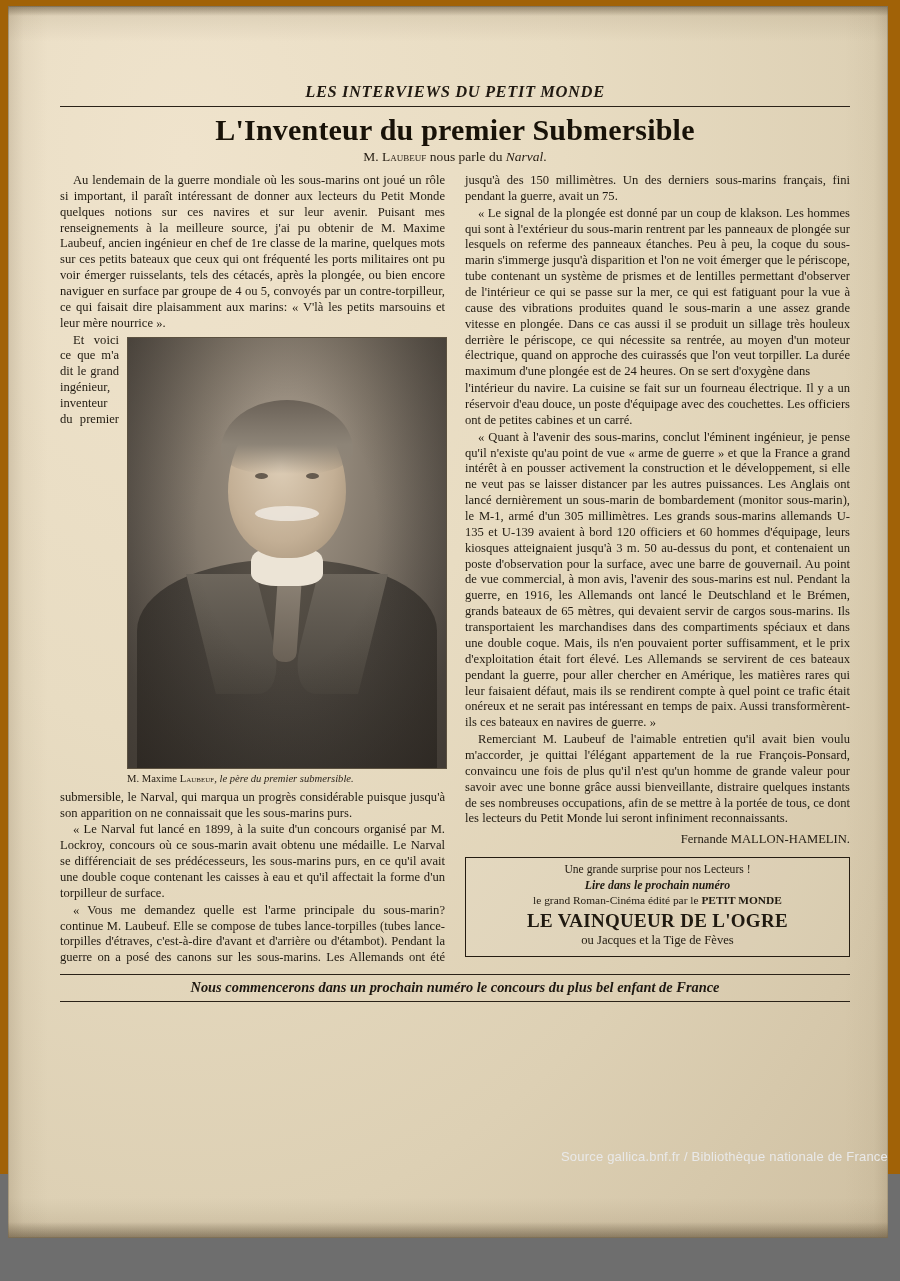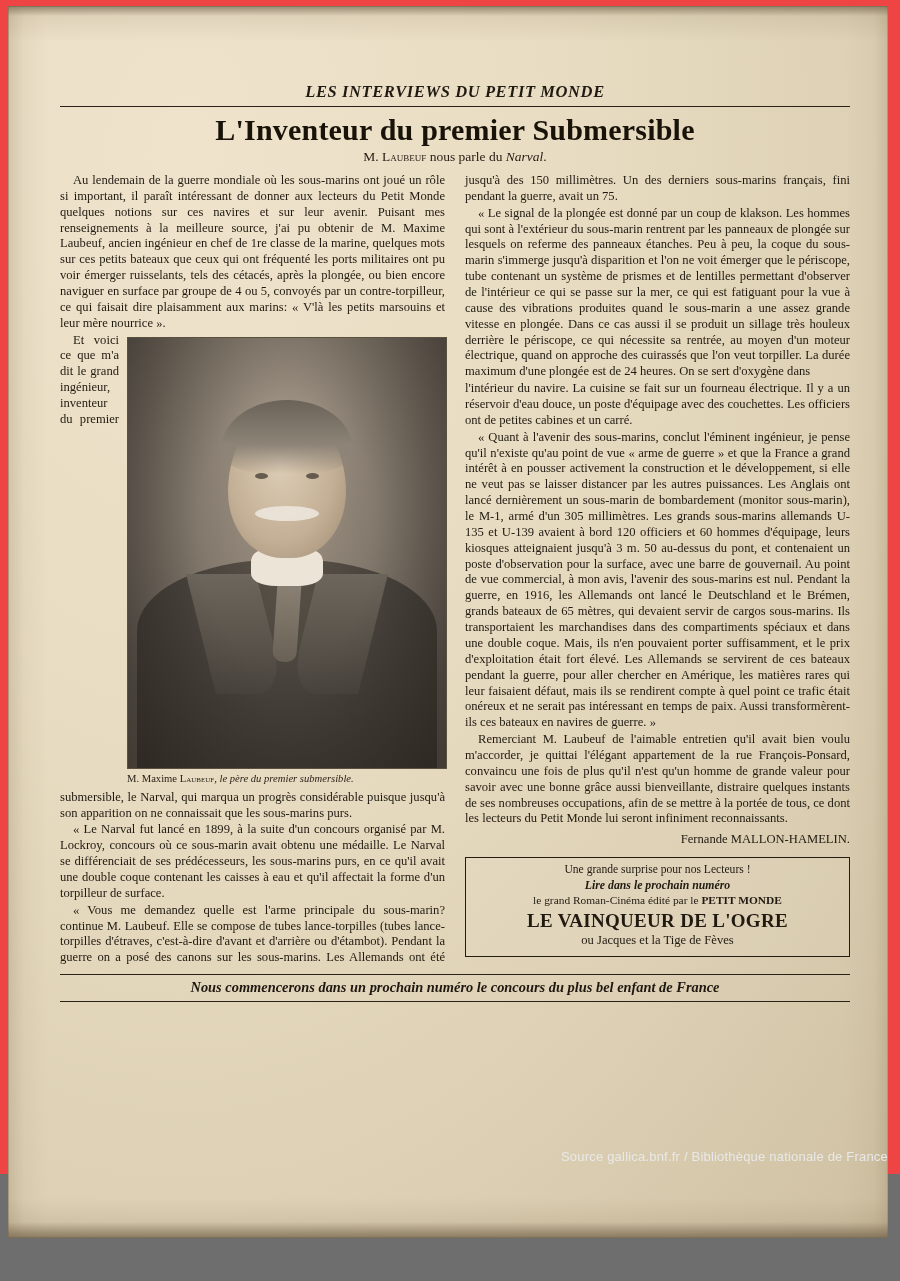--- a/index.html
+++ b/index.html
@@ -10,21 +10,21 @@
   body {
     width: 900px;
     height: 1281px;
     font-family: "Liberation Serif", serif;
     overflow: hidden;
   }
   .page {
     position: relative;
     width: 900px;
     height: 1174px;
-    background: #ef4444;
+    background: #a16207;
   }
   
   .scan {
     position: absolute;
     left: 8px;
     top: 6px;
     width: 880px;
     height: 1232px;
     background:
       radial-gradient(ellipse at 20% 12%, #efe3cc 0%, #e8dcc2 38%, #ddd0b4 70%, #cfc0a2 100%);

